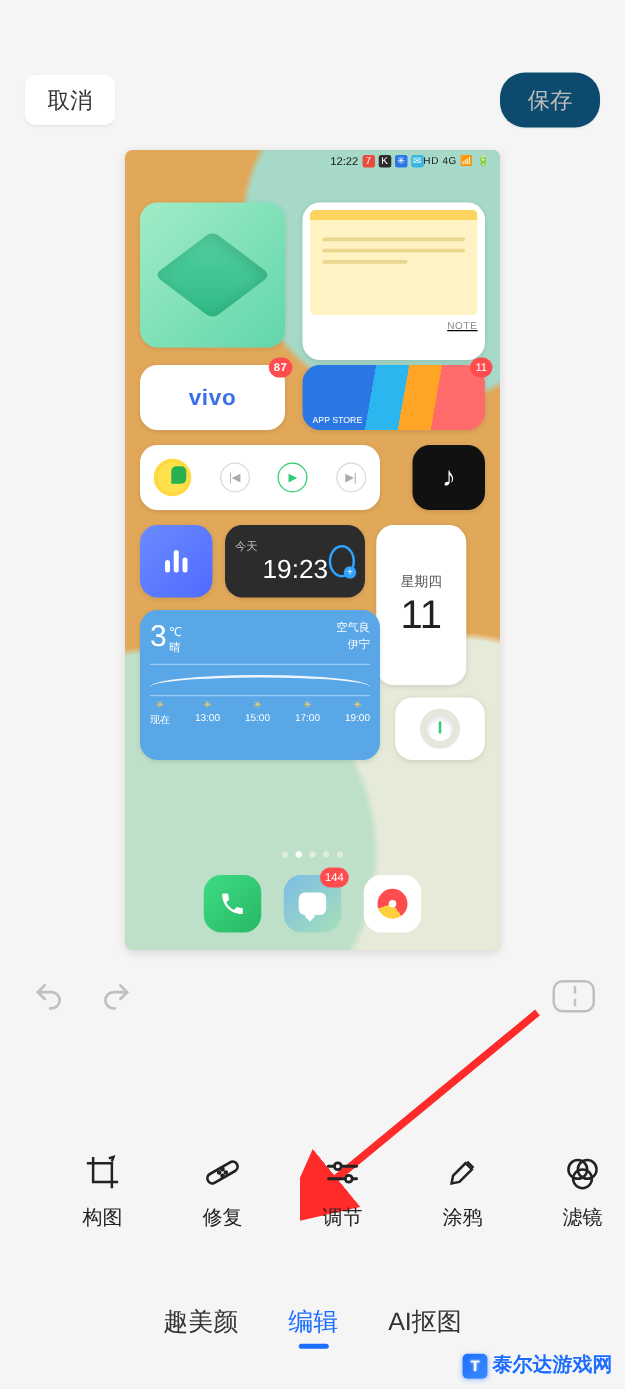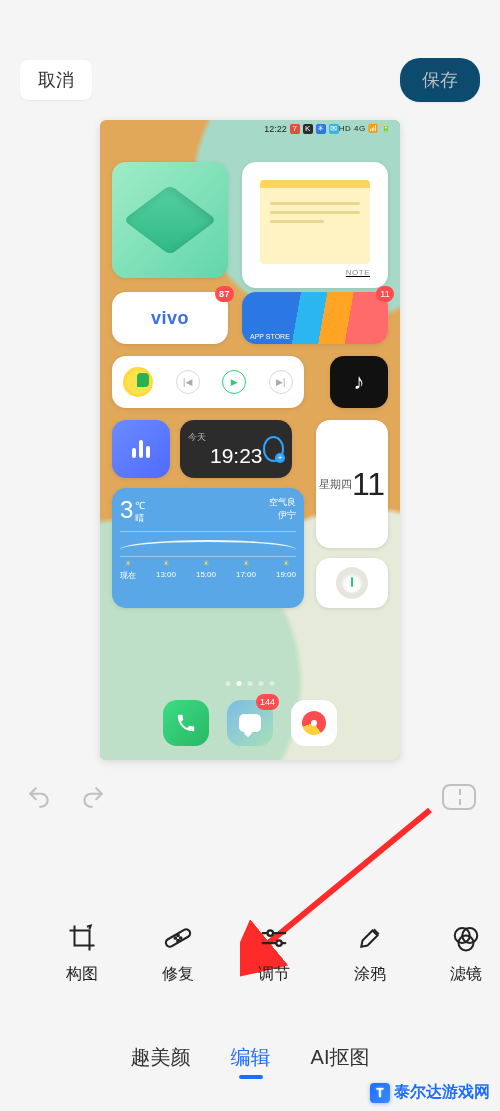--- a/index.html
+++ b/index.html
@@ -63,21 +63,21 @@
   .status-left { display: flex; gap: 3px; align-items: center; }
   .status-left .dot { width: 10px; height: 10px; border-radius: 2px; font-size:8px; line-height:10px; text-align:center; color:#fff; }
   .d1{background:#e64b3b;} .d2{background:#2b2b2b;} .d3{background:#2b78e4;} .d4{background:#37b6e0;}
   .status-right { font-size: 8px; letter-spacing:.5px; }
 
   
   .wgrid { position: absolute; top: 42px; left: 12px; right: 12px; bottom: 60px; }
   .w { position: absolute; border-radius: 14px; background:#fff; box-shadow: 0 1px 4px rgba(0,0,0,.1); }
   .w-cube { top:0; left:0; width:116px; height:116px; background:linear-gradient(135deg,#a0ecc7,#62d6aa); display:flex; align-items:center; justify-content:center; }
   .cube-shape{ width:58px; height:58px; background:linear-gradient(135deg,#54d1a0,#30b985); transform:rotate(45deg) skew(-8deg,-8deg); border-radius:6px; box-shadow:0 4px 10px rgba(0,0,0,.12) inset; }
-  .w-note { top:0; left:130px; width:146px; height:126px; background:#fff; padding:18px;text-decoration:underline; }
+  .w-note { top:0; left:130px; width:146px; height:126px; background:#fff; padding:6px;text-decoration:underline; }
   .note-inner{ width:100%; height:84px; background:#fff3c4; border-radius:4px; border-top:8px solid #fdd55e; display:flex; flex-direction:column; gap:6px; padding:14px 10px 0; }
   .note-inner .ln{ height:3px; background:#e9d68f; border-radius:2px; }
   .note-lbl{ font-size:8px; text-align:right; color:#888; margin-top:4px; letter-spacing:.5px;}
   .w-vivo { top:130px; left:0; width:116px; height:52px; display:flex; align-items:center; justify-content:center; color:#3b6eea; font-weight:700; font-size:18px; letter-spacing:.5px; }
   .badge-r{ position:absolute; top:-6px; right:-6px; background:#ff4d4f; color:#fff; font-size:9px; border-radius:10px; min-width:18px; height:16px; line-height:16px; text-align:center; padding:0 4px;}
   .w-appstore { top:130px; left:130px; width:146px; height:52px; border-radius:14px; background:linear-gradient(100deg,#2b78e4 0 38%,#2cb6f0 38% 55%,#ffa425 55% 72%,#ff6b6b 72%); display:flex; align-items:flex-end; padding:4px 8px; color:#fff; font-size:7px;}
   .w-music { top:194px; left:0; width:192px; height:52px; display:flex; align-items:center; justify-content:space-around; }
   .mdisc{ width:30px; height:30px; border-radius:50%; background:radial-gradient(circle,#ffe24b 0 55%,#ffd93d 56%); position:relative;}
   .mdisc::after{content:""; position:absolute; top:6px; right:4px; width:12px; height:14px; background:#28b051; border-radius:4px 4px 4px 0;}
   .mbtn{ width:24px; height:24px; border-radius:50%; border:1px solid #d9d9d9; display:flex; align-items:center; justify-content:center; font-size:9px; color:#aaa;}
@@ -87,21 +87,21 @@
   .w-voice{ top:258px; left:0; width:58px; height:58px; background:linear-gradient(135deg,#6b8bff,#4e6bff); display:flex; align-items:center; justify-content:center;}
   .vbars{ display:flex; gap:3px; align-items:flex-end;}
   .vbars span{ width:4px; background:#fff; border-radius:2px;}
   .vbars span:nth-child(1){height:10px;} .vbars span:nth-child(2){height:18px;} .vbars span:nth-child(3){height:12px;}
   .w-clock{ top:258px; left:68px; width:112px; height:58px; background:#2c2c2c; color:#fff; padding:6px 8px; display:flex; align-items:center; justify-content:space-between;}
   .clk-left{}
   .clk-today{ font-size:9px; color:#bfbfbf;}
   .clk-time{ font-size:21px; font-weight:300;margin-left:22px;}
   .clk-ring{ width:26px; height:26px; border:2px solid #2ea3ff; border-radius:50%; position:relative;}
   .clk-ring::after{content:"+"; position:absolute; right:-3px; bottom:-3px; width:10px; height:10px; border-radius:50%; background:#2ea3ff; color:#fff; font-size:8px; line-height:10px; text-align:center;}
-  .w-date { top:258px; right:0; width:72px; height:128px; display:flex; flex-direction:row; align-items:center; justify-content:center;}
+  .w-date { top:258px; right:15px; width:72px; height:128px; display:flex; flex-direction:column; align-items:center; justify-content:center;}
   .date-dow{ font-size:11px; color:#555;}
   .date-day{ font-size:32px; color:#222;}
   .w-weather{ top:326px; left:0; width:192px; height:120px; background:linear-gradient(180deg,#5aa7e8 0 56%,#5aa7e8 56% 100%); padding:8px 8px 4px; color:#fff;}
   .wx-top{ display:flex; justify-content:space-between; font-size: 9px;}
   .wx-temp{ display:flex; align-items:flex-start; gap:2px;}
   .wx-temp .deg{ font-size:24px; font-weight:300;}
   .wx-temp .unit{ font-size:10px; margin-top:2px;}
   .wx-cond{ font-size:9px;}
   .wx-air{ text-align:right;}
   .wx-curve{ height:26px; border-top:1px solid rgba(255,255,255,.4); border-bottom:1px solid rgba(255,255,255,.4); margin:6px 0 2px; position:relative;}

